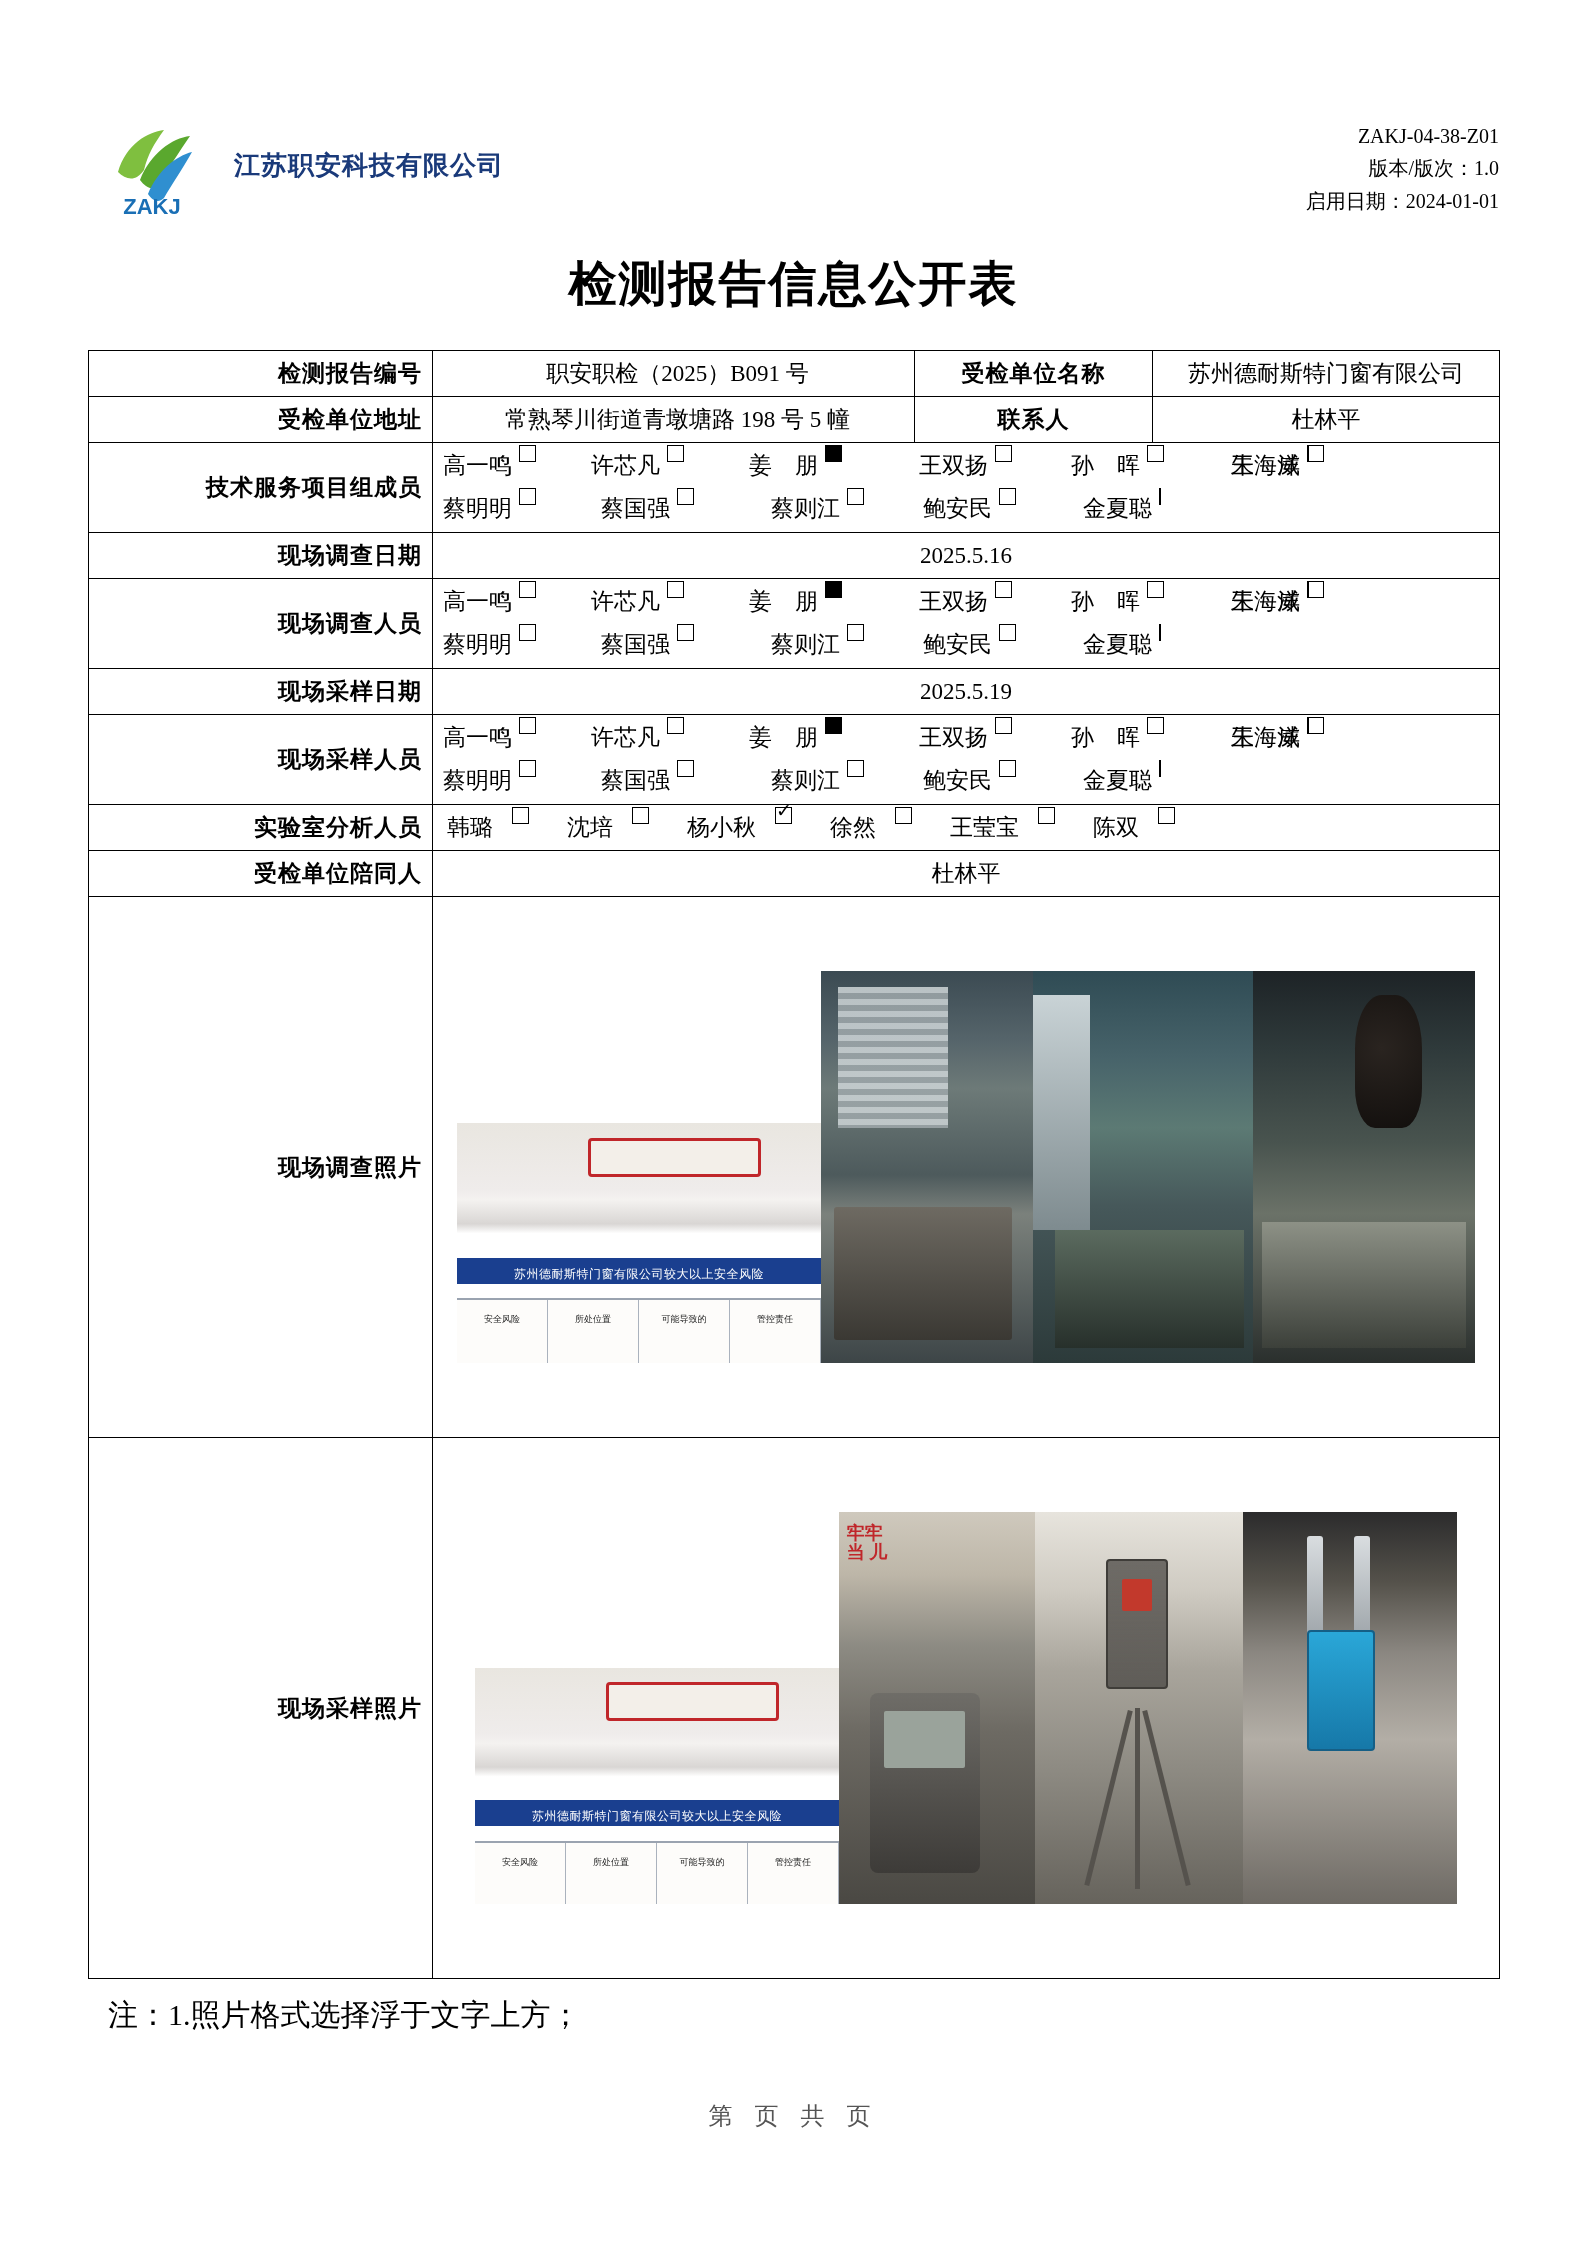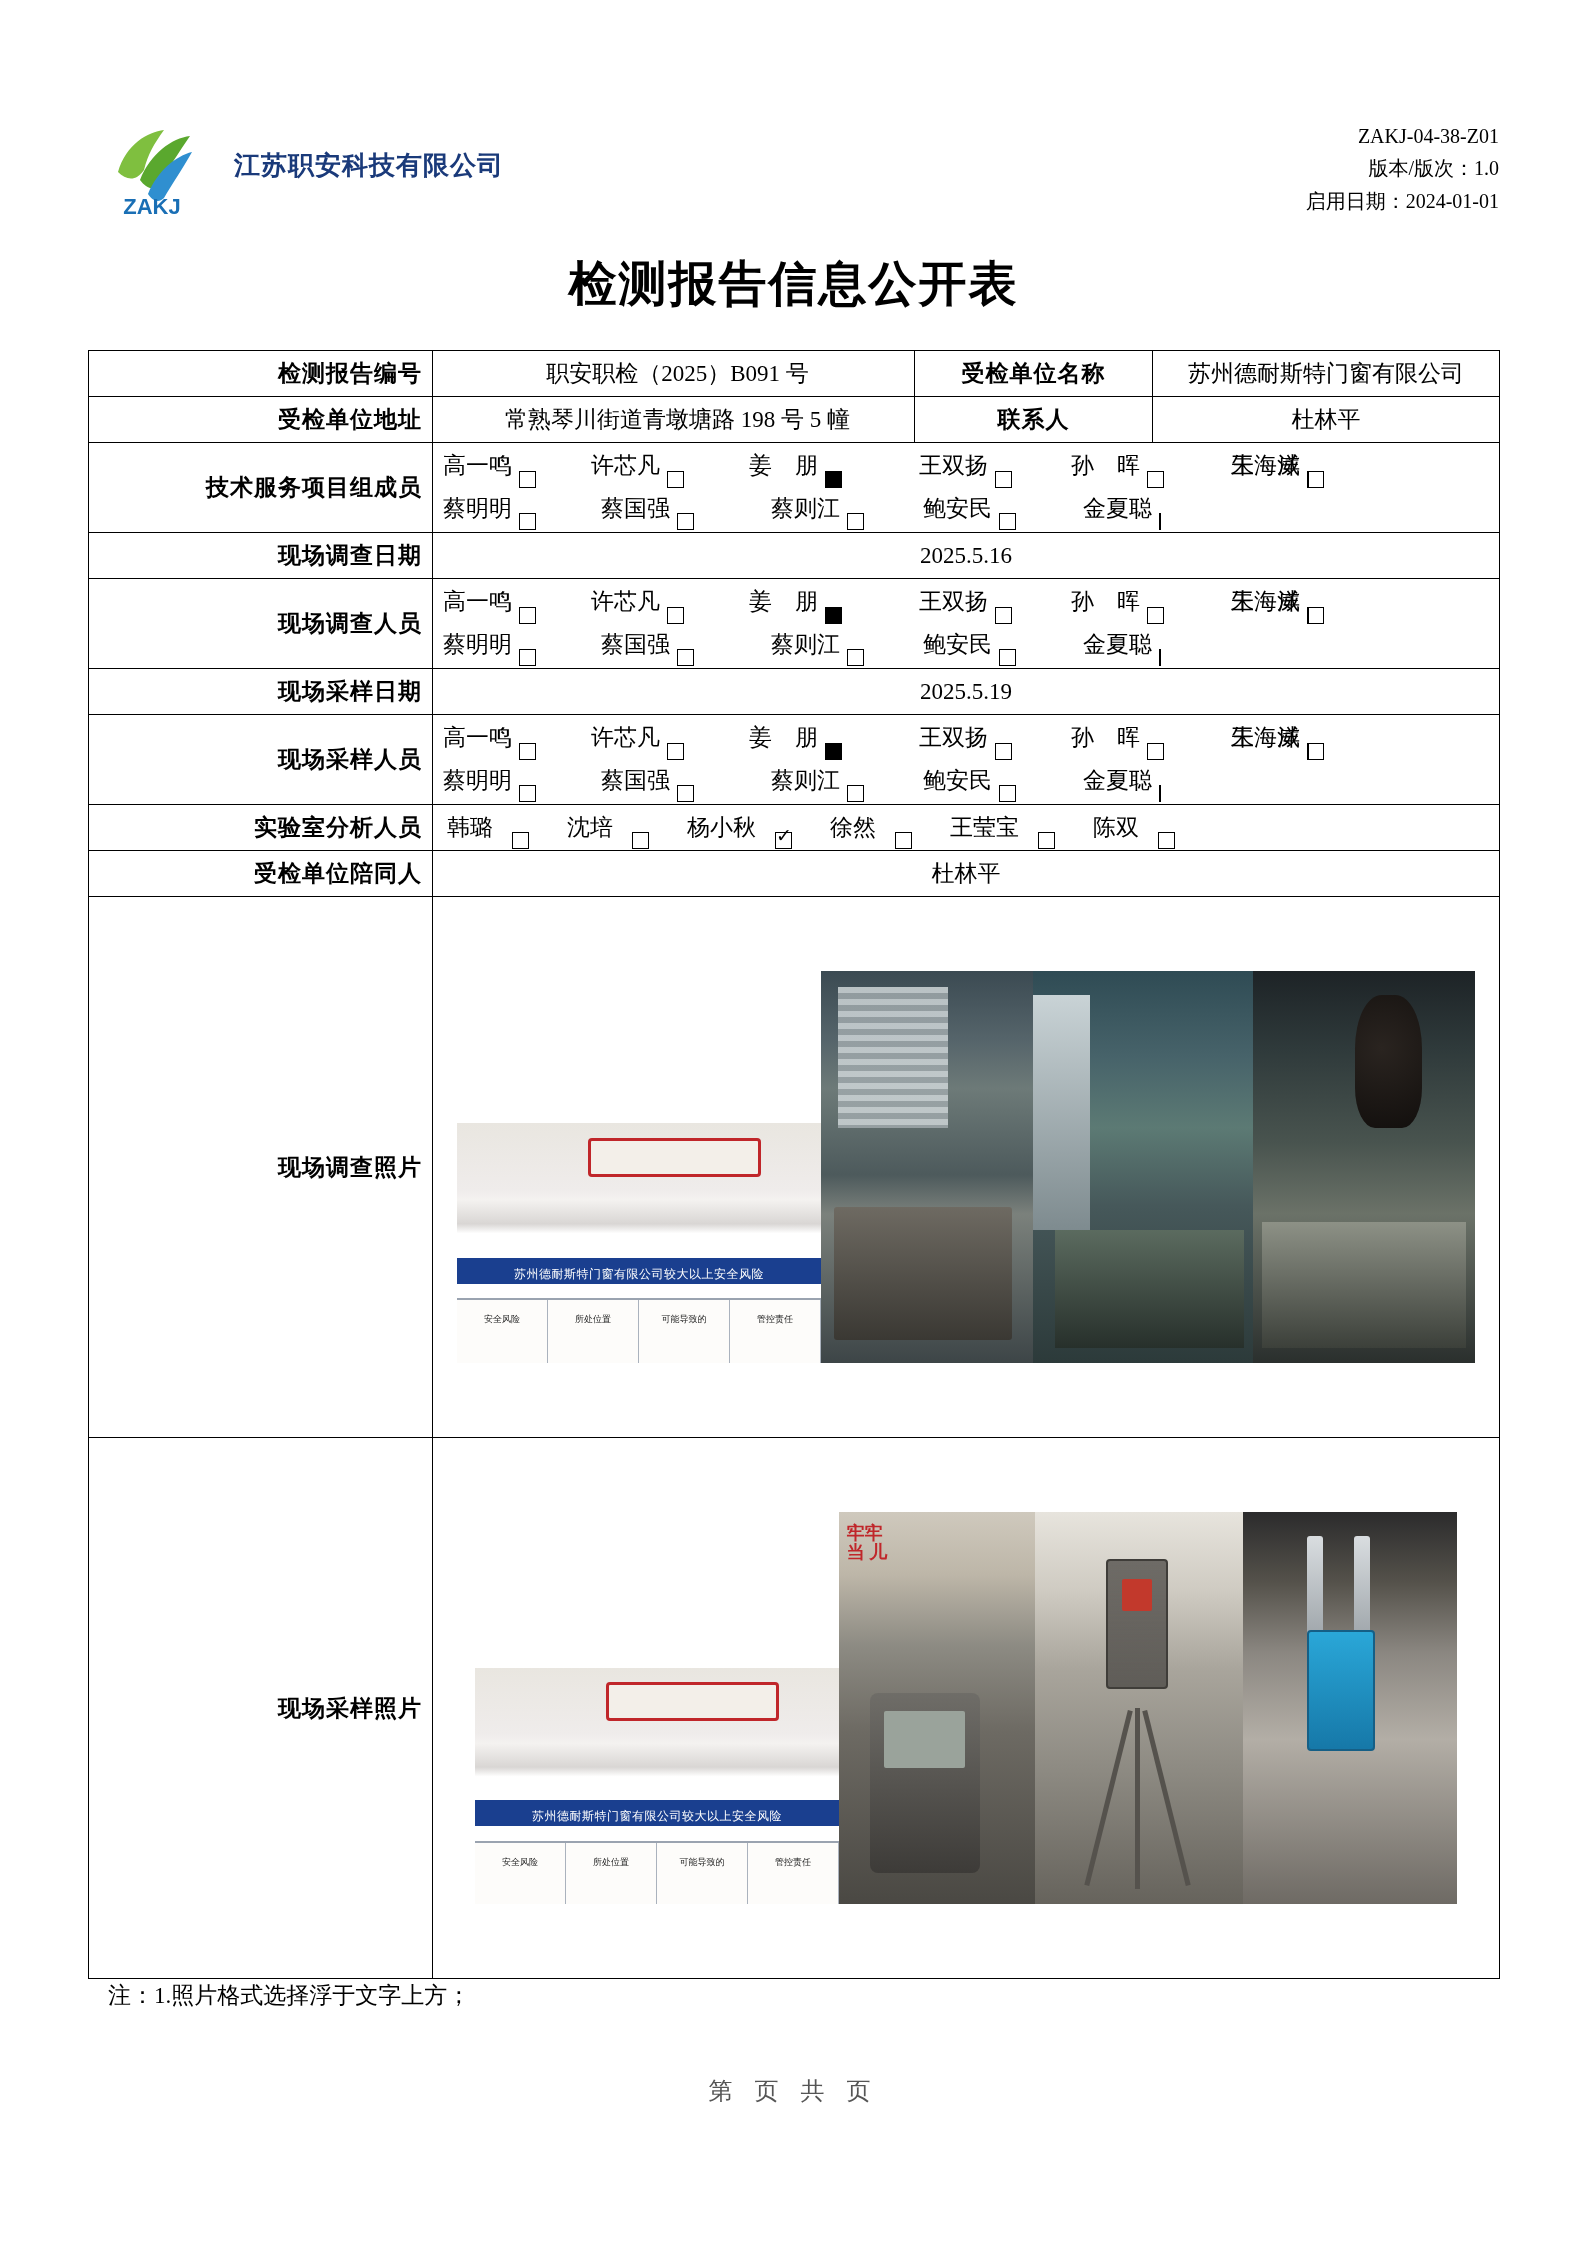--- a/index.html
+++ b/index.html
@@ -97,21 +97,21 @@
   }
 
   
   .names {
     display: flex;
     flex-wrap: wrap;
     padding: 2px 0 2px 10px;
   }
   .name-cell {
     display: flex;
-    align-items: flex-end;
+    align-items: flex-start;
     font-size: 23px;
     line-height: 1.85;
     white-space: nowrap;
   }
   .name-cell .nm {
     display: inline-block;
   }
   .box {
     display: inline-block;
     width: 17px;
@@ -342,22 +342,22 @@
     position:absolute; top:6%;
     width:16px; height:28%;
     background: linear-gradient(180deg,#d9dde0,#9aa1a6);
     border-radius:3px;
   }
   .ph-pump .tube.t1{ left:30%; }
   .ph-pump .tube.t2{ left:52%; }
 
   
   .note {
-    font-size: 23px;
-    margin-top: 1px;
+    font-size: 30px;
+    margin-top: 16px;
     padding-left: 20px;
   }
   .footer {
     text-align: center;
     font-size: 24px;
     color: #555;
     margin-top: 64px;
     letter-spacing: 8px;
   }
 </style>

